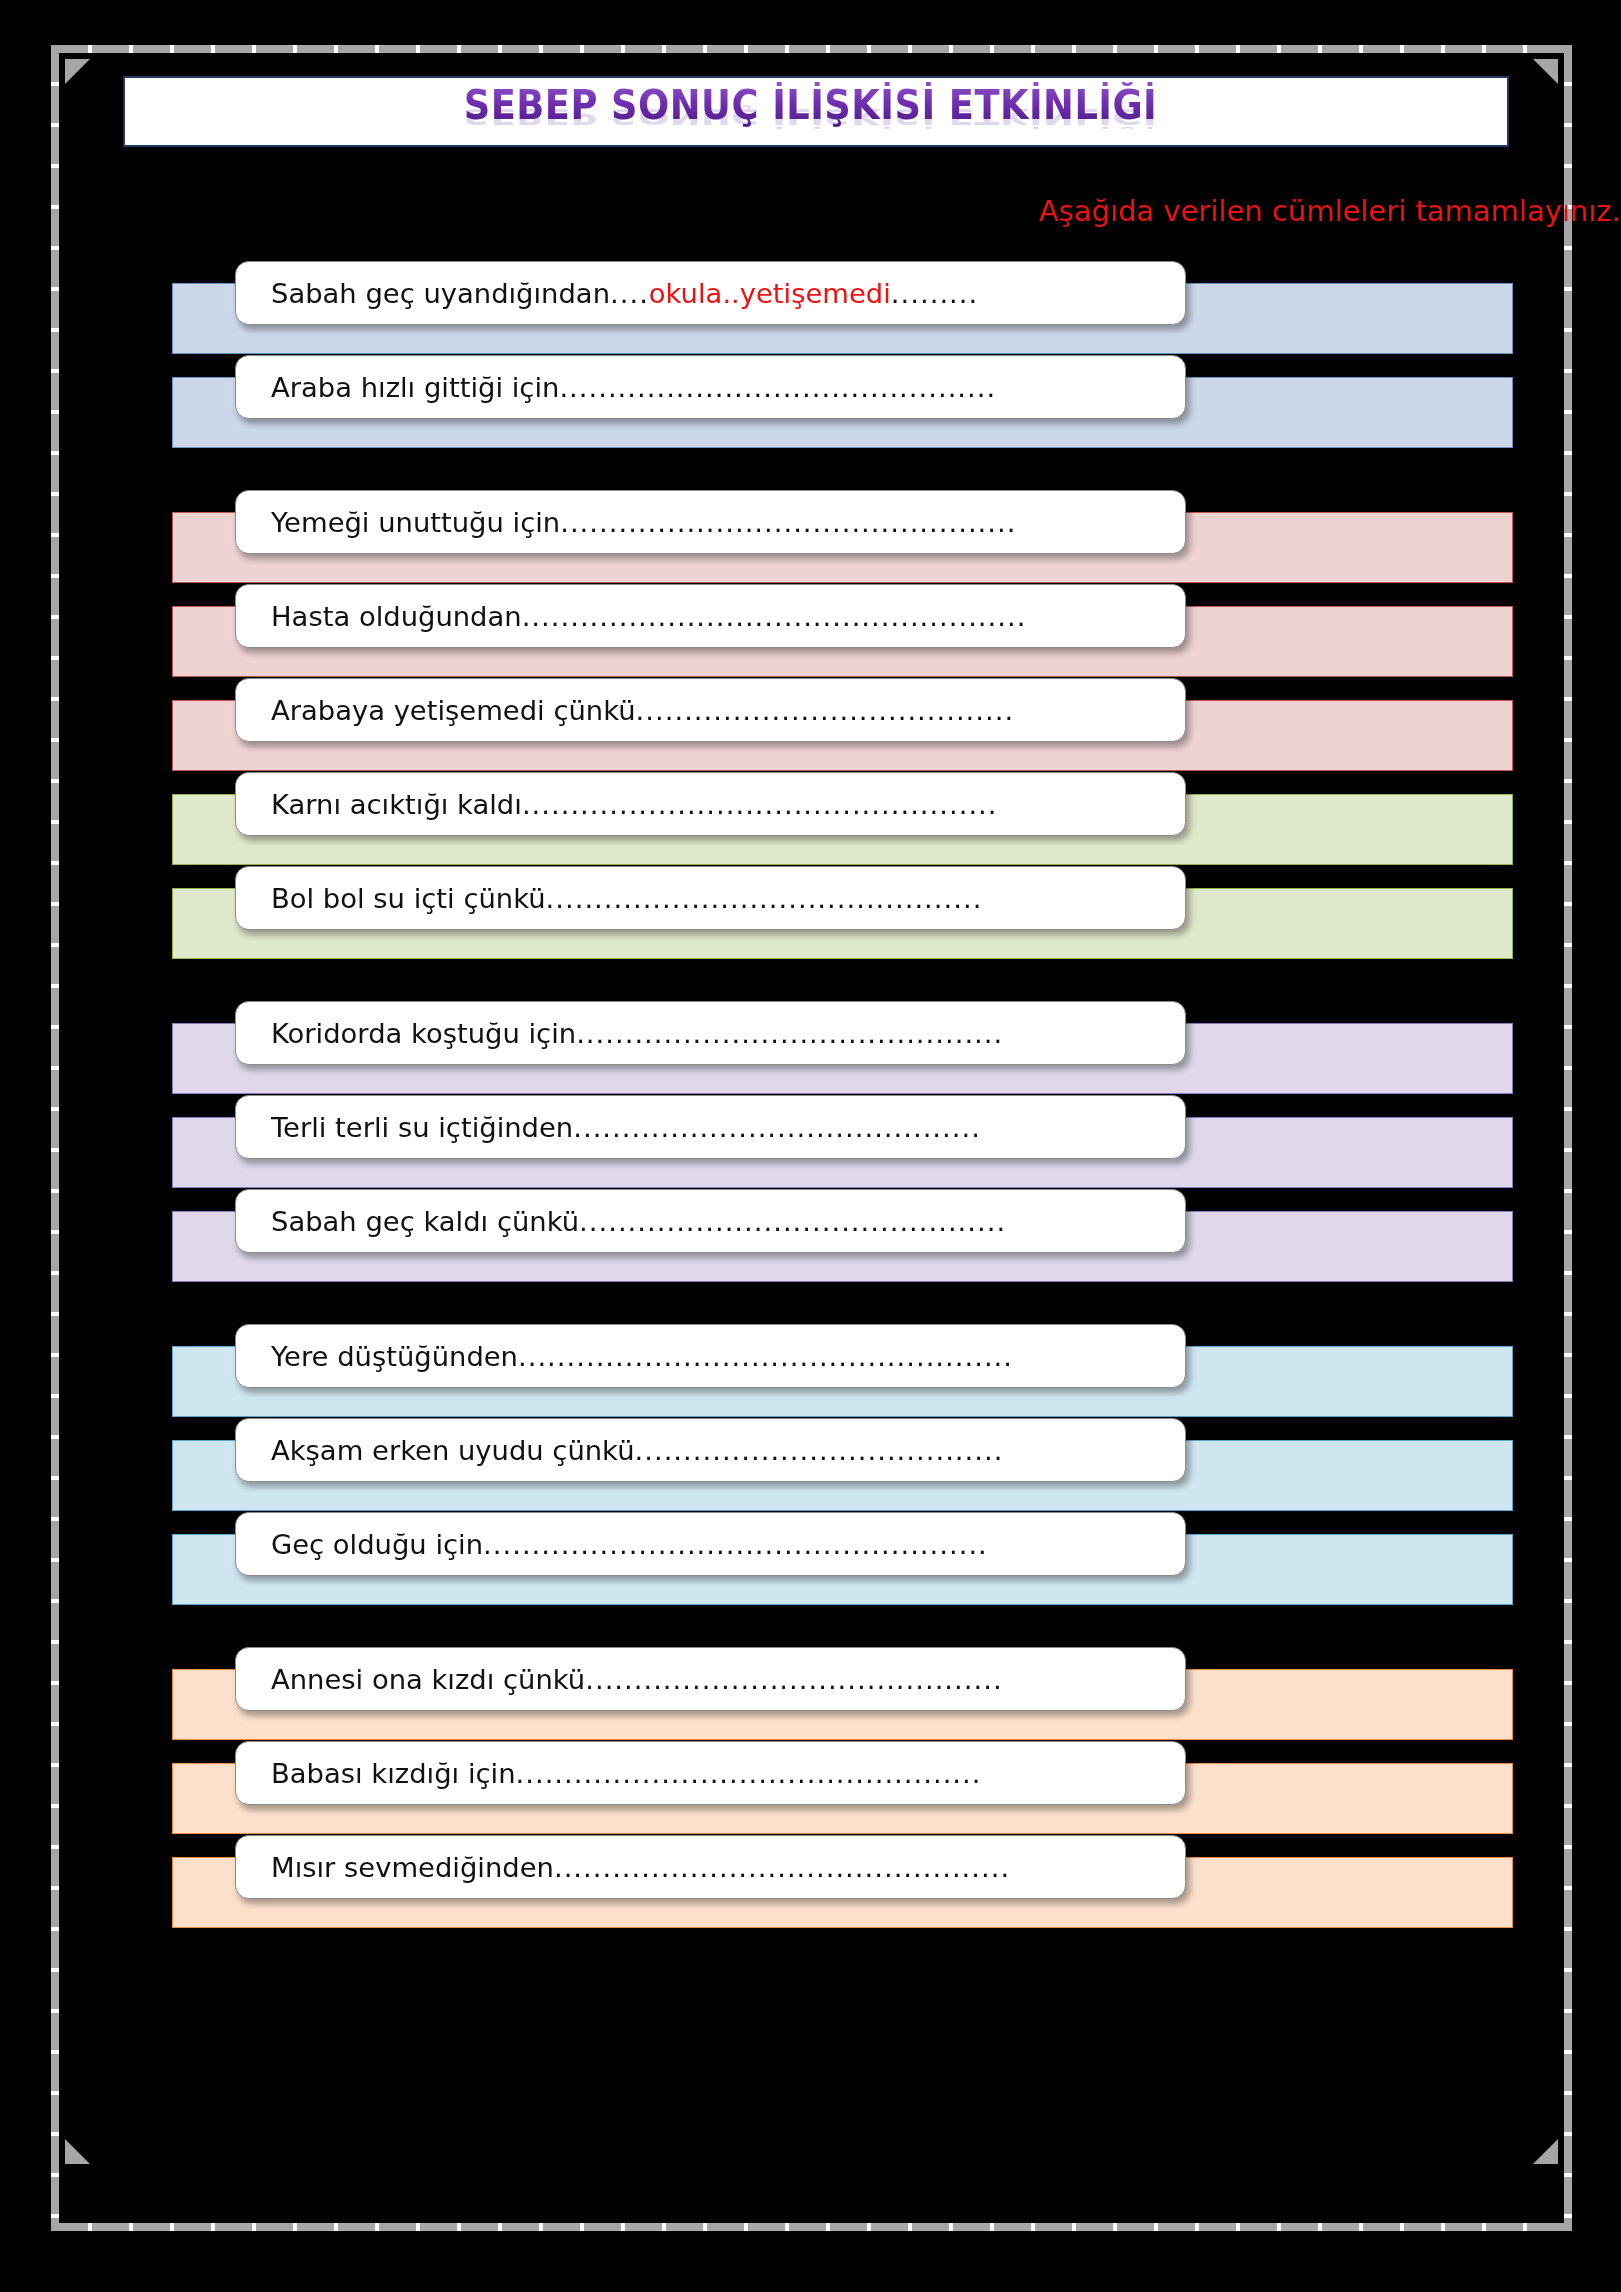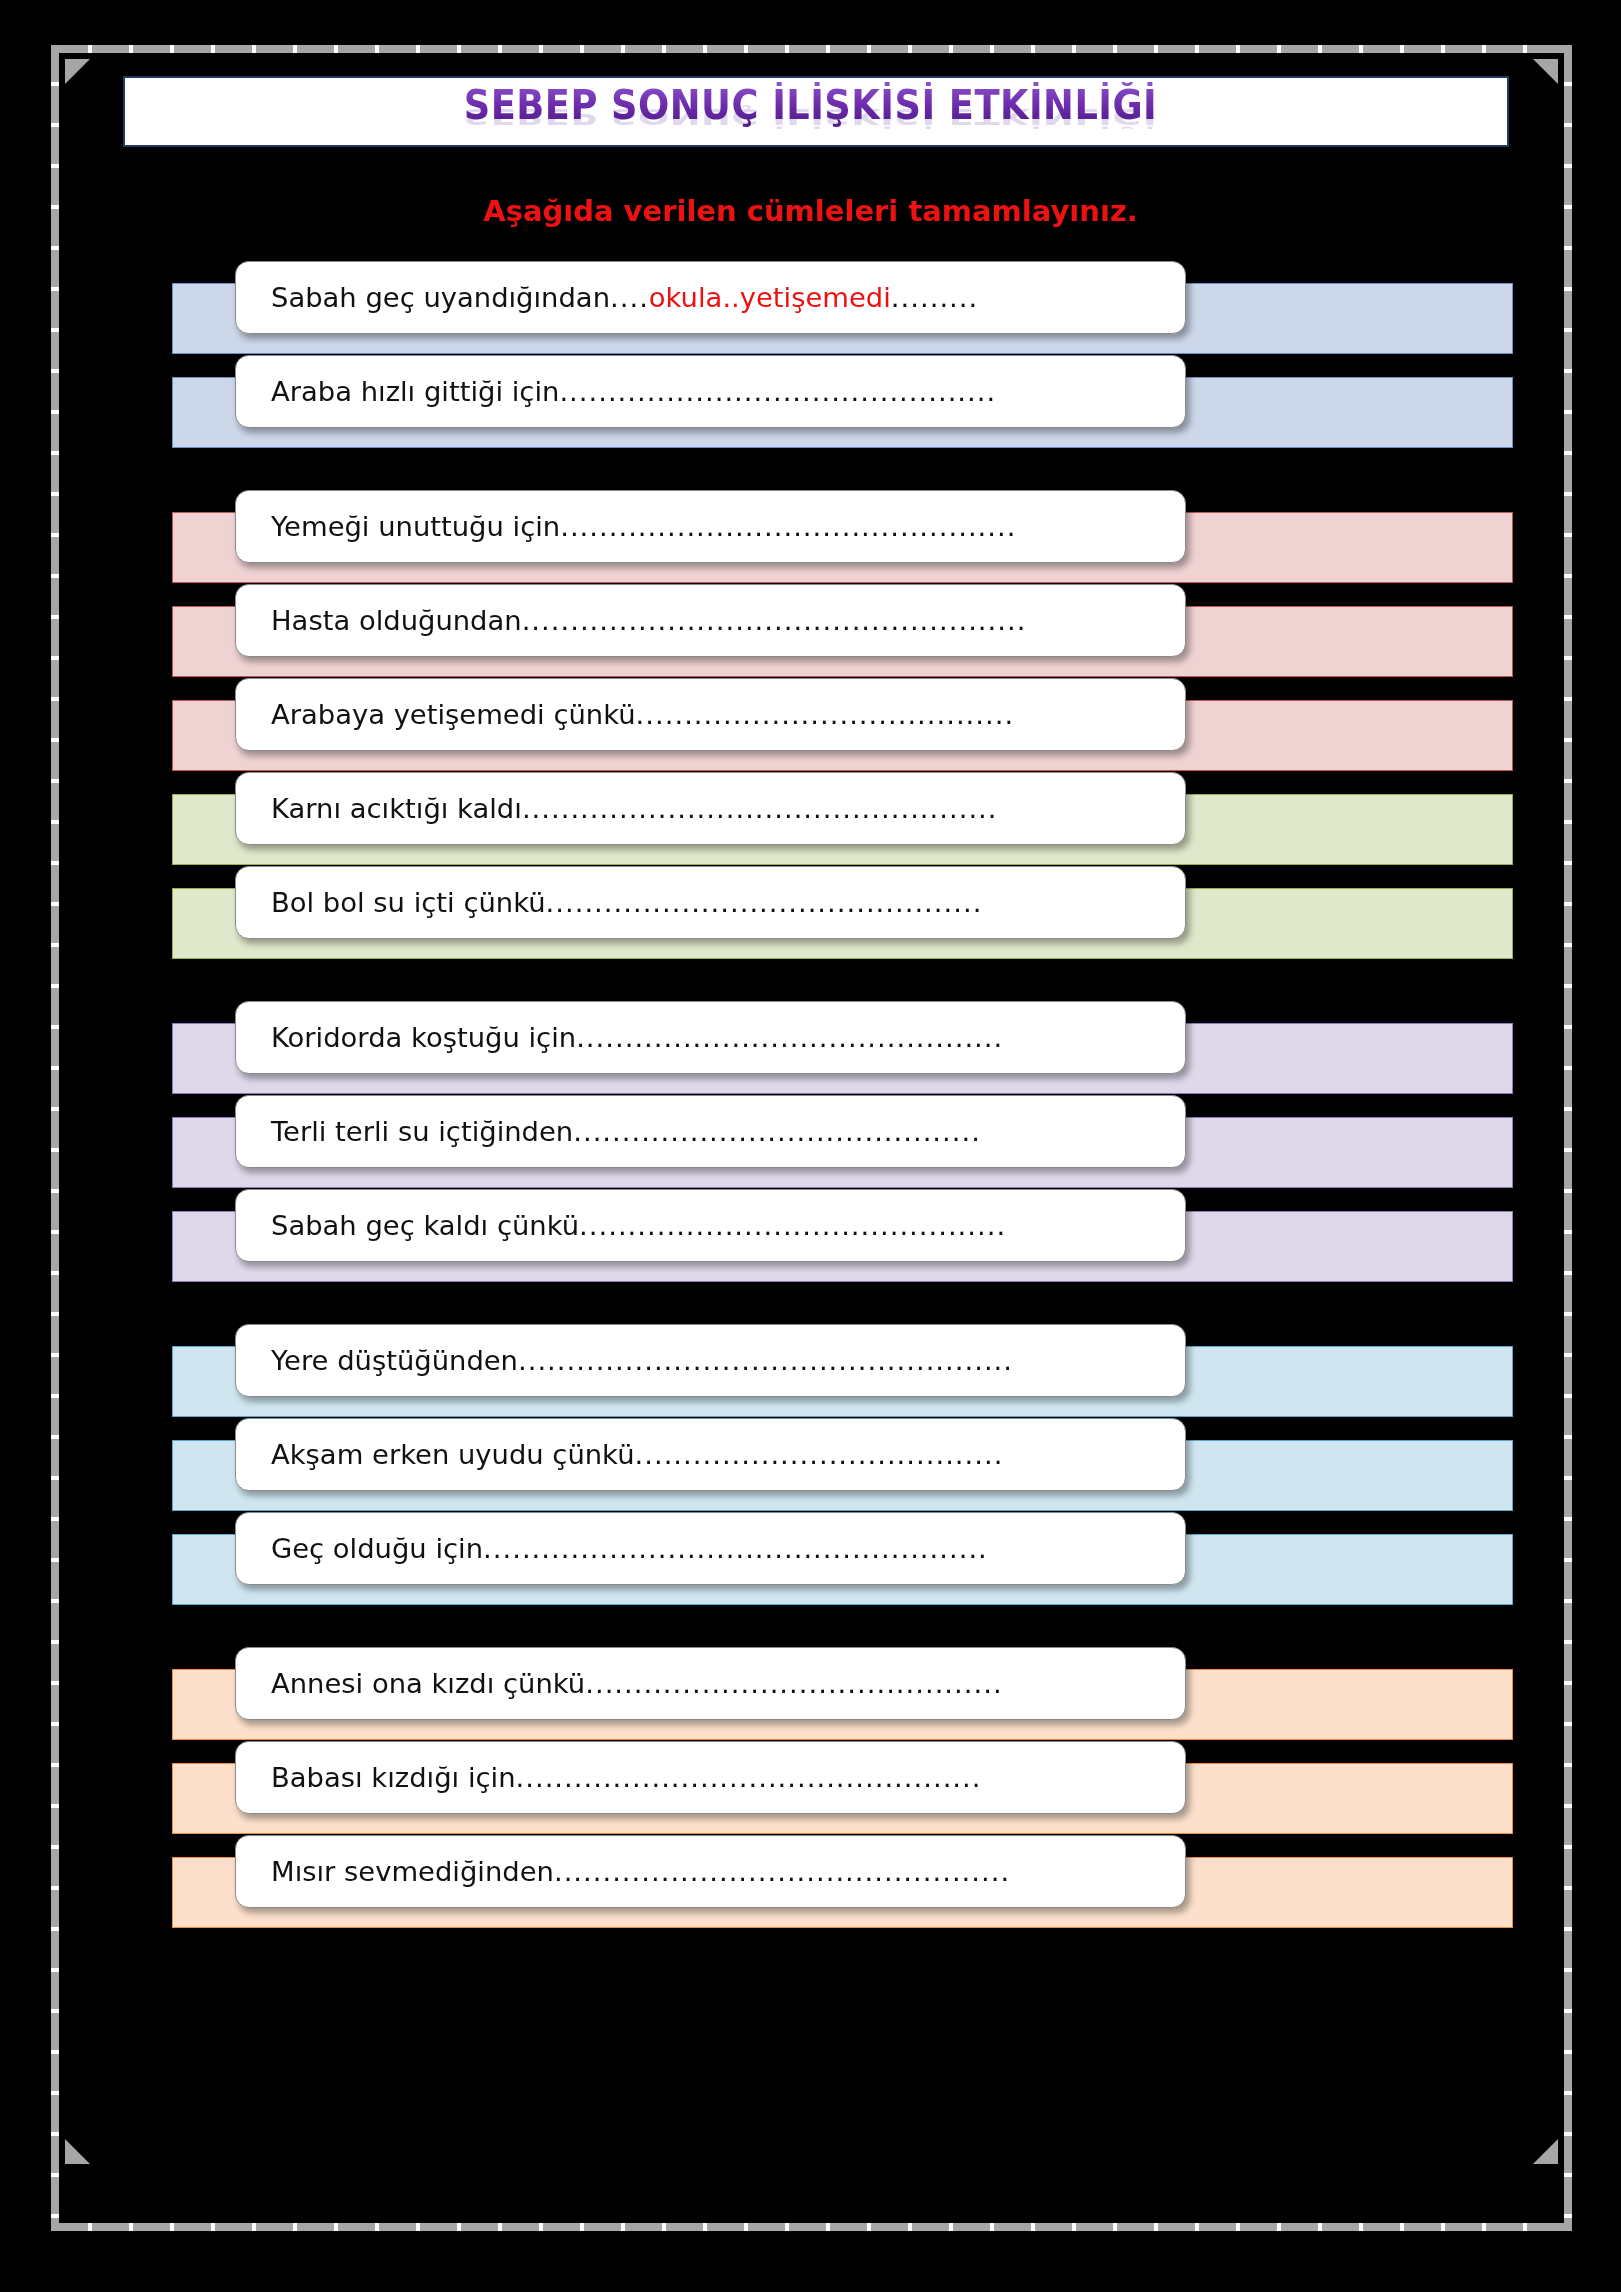--- a/index.html
+++ b/index.html
@@ -140,25 +140,25 @@
     overflow: hidden;
     pointer-events: none;
   }
 
   
   .instruction {
     position: absolute;
     left: 0;
     right: 0;
     top: 194px;
-    text-align: center;
+    text-align: right;
     color: #ee1111;
     font-family: "DejaVu Sans", sans-serif;
     font-size: 29px;
-    font-weight: bold;
+    font-weight: normal;
   }
 
   
   .rows {
     position: absolute;
     left: 0;
     top: 261px;
     width: 1621px;
   }
   .row {
@@ -176,21 +176,21 @@
     height: 71px;
     box-sizing: border-box;
     border: 1.6px solid #6a8fc0;
     background: #ccd7ea;
   }
   .card {
     position: absolute;
     left: 235px;
     top: 0px;
     width: 951px;
-    height: 73px;
+    height: 64px;
     box-sizing: border-box;
     border: 1.8px solid #8a8a8a;
     border-radius: 13.7px;
     background: #ffffff;
     box-shadow: 3.9px 4.9px 5.9px rgba(0,0,0,0.33);
     display: flex;
     align-items: center;
     overflow: hidden;
   }
   .card-text {

